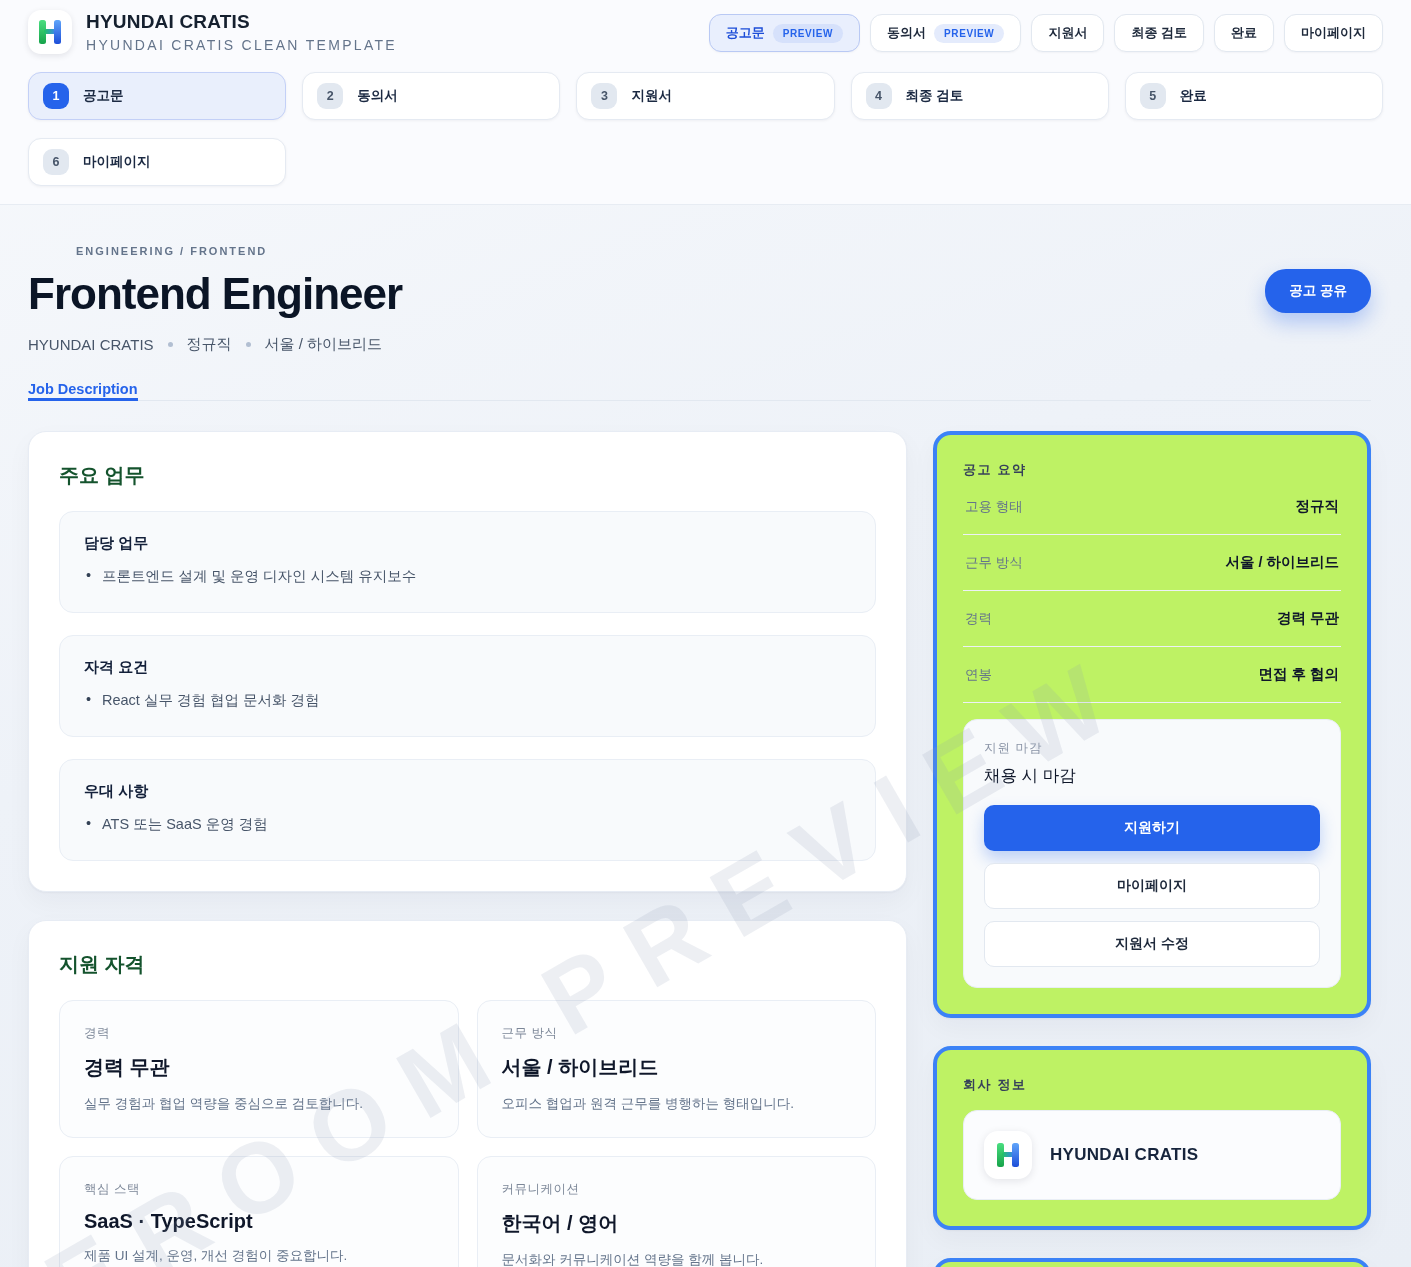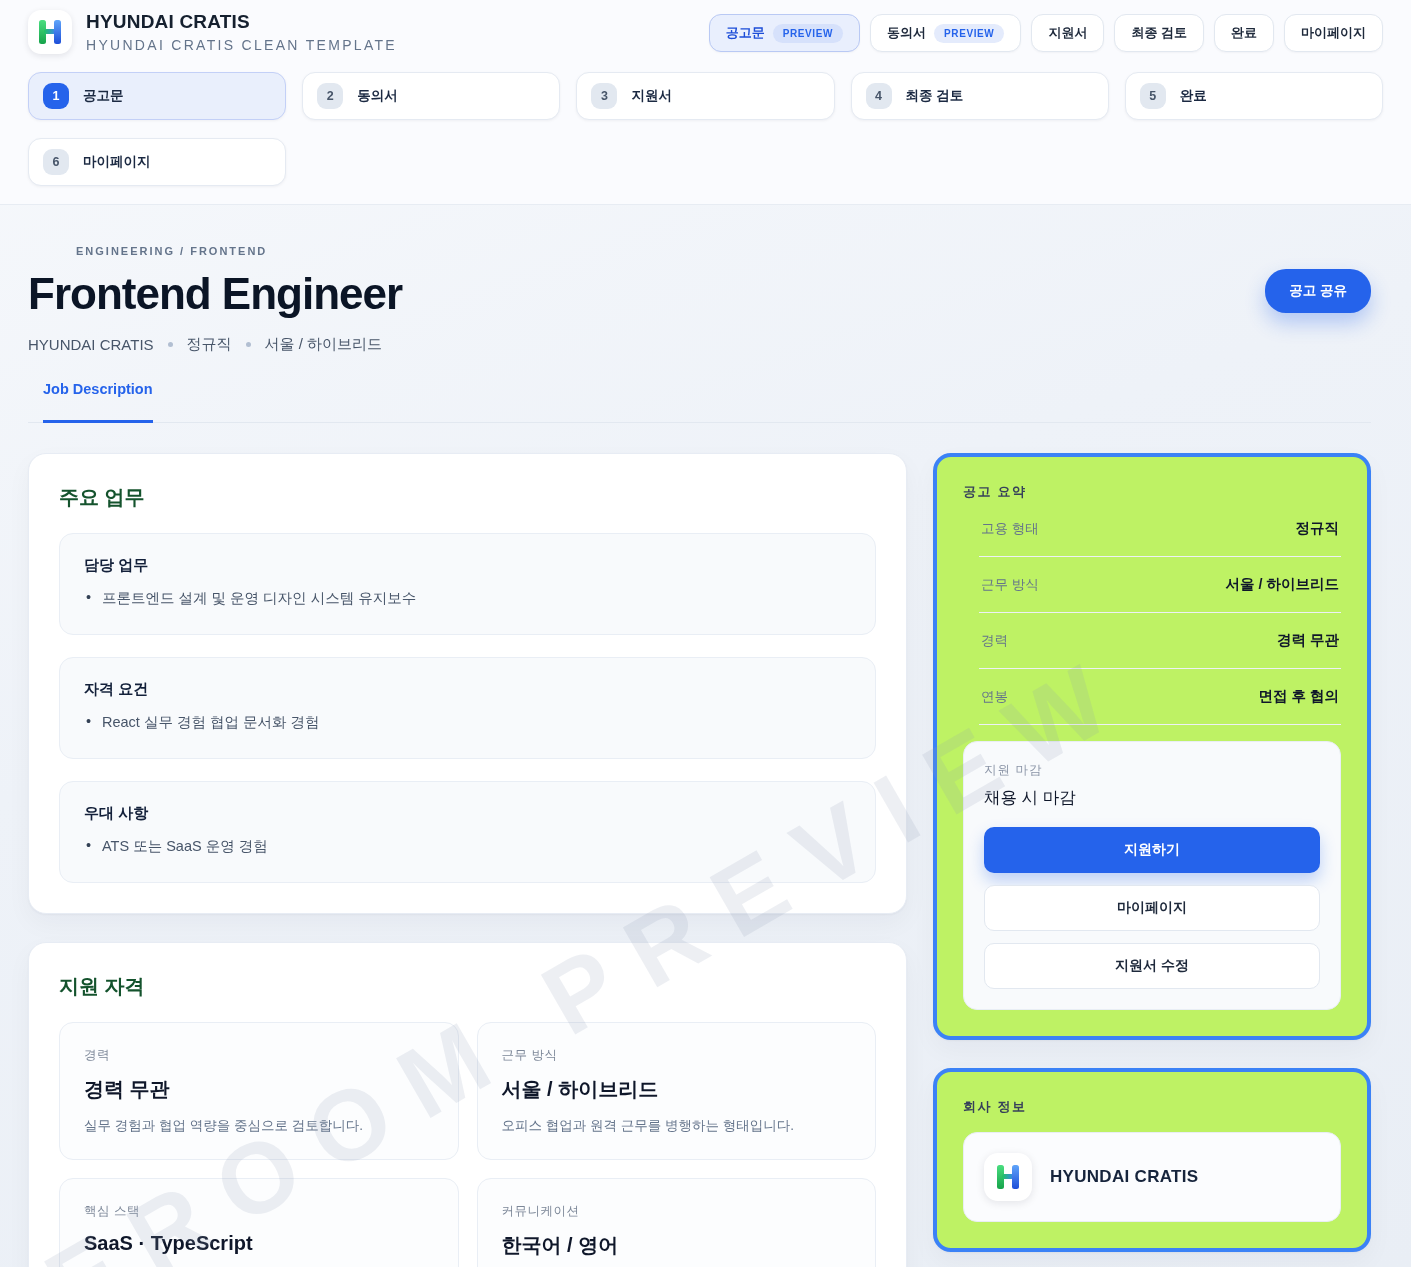--- a/index.html
+++ b/index.html
@@ -71,21 +71,21 @@
   .meta-row { display:flex; align-items:center; gap:14px; margin-top:16px; font-size:15px; color:#475569; }
   .meta-dot { width:5px; height:5px; border-radius:50%; background:#b2bfd2; display:inline-block; }
   .share-btn {
     position:absolute; right:0; top:64px; background:#2563eb; color:#fff; border:none;
     font-family:inherit; font-size:13.5px; font-weight:800; padding:13px 24px; border-radius:21px;
     cursor:pointer; box-shadow:0 10px 20px rgba(37,99,235,.30);
   }
   .tab-row { margin-top:26px; border-bottom:1px solid #e2e8f0; }
   .tab {
     display:inline-block; font-size:14.5px; font-weight:800; color:#2563eb;
-    padding-bottom:23px; border-bottom:3px solid #2563eb; margin-bottom:-1px; cursor:pointer;margin-left:15px;
+    padding-bottom:1px; border-bottom:3px solid #2563eb; margin-bottom:-1px; cursor:pointer;
   }
 
   
   .content-grid { display:grid; grid-template-columns:1fr 438px; gap:26px; margin-top:30px; align-items:start; }
   .card {
     background:#fff; border:1px solid #e7ecf4; border-radius:18px; padding:30px;
     box-shadow:0 1px 2px rgba(15,23,42,.04), 0 10px 26px rgba(15,23,42,.04);
   }
   .col-left .card { margin-bottom:28px; }
   .card h2 { font-size:20px; font-weight:800; color:#14532d; }
@@ -99,21 +99,21 @@
   .qual-grid { display:grid; grid-template-columns:1fr 1fr; gap:18px; margin-top:22px; }
   .qual-card { background:#fcfdfe; border:1px solid #e9eef5; border-radius:14px; padding:24px; }
   .qual-label { font-size:12.5px; color:#7c8798; letter-spacing:.5px; }
   .qual-value { font-size:20px; font-weight:800; color:#0f172a; margin-top:12px; }
   .qual-desc { font-size:13.5px; color:#64748b; margin-top:14px; }
 
   
   .side-card { background:#bef264; border:4px solid #3b82f6; border-radius:18px; padding:26px; box-shadow:0 1px 2px rgba(15,23,42,.04), 0 10px 26px rgba(15,23,42,.04); }
   .side-card + .side-card { margin-top:28px; }
   .side-head { font-size:13px; font-weight:800; letter-spacing:1.6px; color:#36415a; }
-  .sum-row { display:flex; align-items:center; justify-content:space-between; padding:18px 2px; border-bottom:1px solid #edf1f6;margin-left:16px; }
+  .sum-row { display:flex; align-items:center; justify-content:space-between; padding:18px 2px; border-bottom:1px solid #edf1f6; }
   .sum-row:first-of-type { margin-top:6px; }
   .sum-label { font-size:13.5px; color:#64748b; }
   .sum-value { font-size:14.5px; font-weight:800; color:#0f172a; }
   .deadline-box { margin-top:16px; background:#f8fafc; border:1px solid #e9eef5; border-radius:14px; padding:20px; }
   .deadline-label { font-size:12.5px; color:#8a94a6; letter-spacing:1px; }
   .deadline-value { font-size:16.5px; font-weight:400; color:#0f172a; margin:8px 0 18px; }
   .btn { width:100%; height:46px; border-radius:10px; font-family:inherit; font-size:14px; font-weight:800; cursor:pointer; }
   .btn-primary { background:#2563eb; color:#fff; border:none; box-shadow:0 8px 16px rgba(37,99,235,.28); }
   .btn-ghost { background:#fff; color:#1e293b; border:1px solid #e2e8f0; margin-top:12px; }
 

